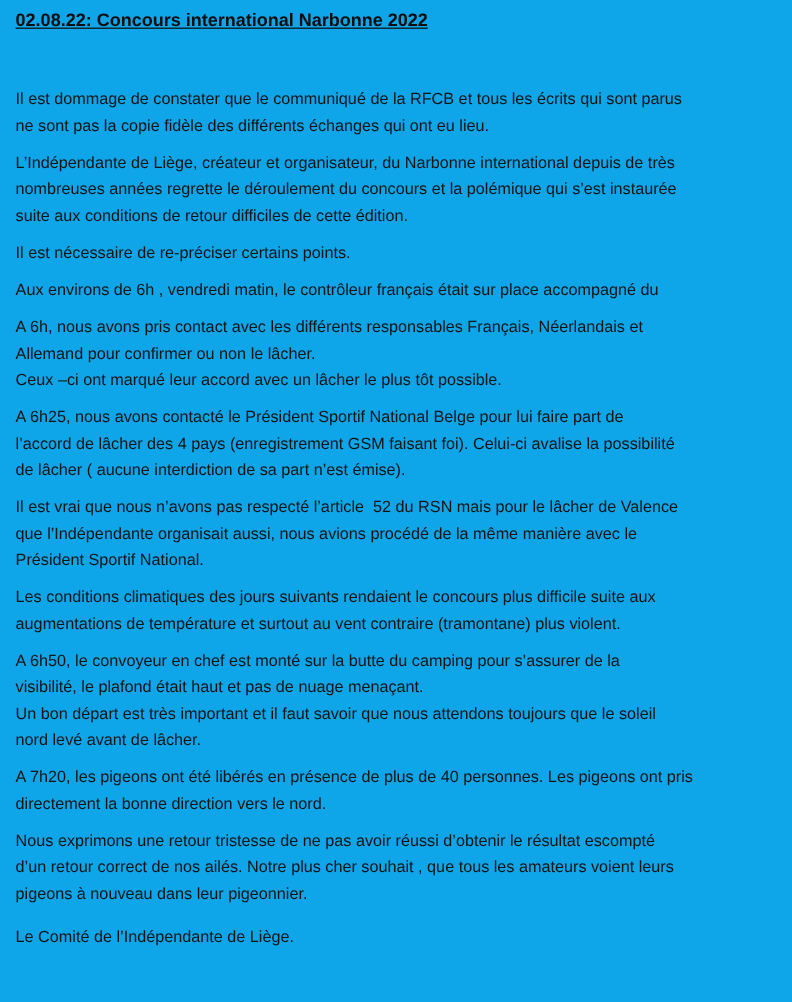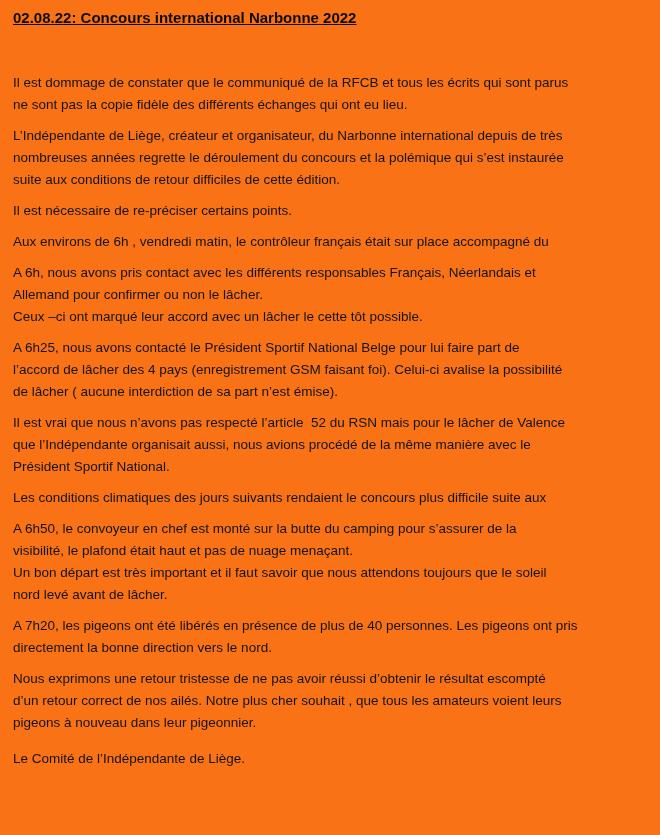--- a/index.html
+++ b/index.html
@@ -12,21 +12,21 @@
     height: 835px;
     overflow: hidden;
     font-family: "Liberation Sans", "DejaVu Sans", sans-serif;
     color: #111111;
   }
   .doc {
     box-sizing: border-box;
     width: 660px;
     height: 835px;
     padding: 8px 18px 0 13px;
-    background: #f97316;
+    background: #0ea5e9;
   }
   .doc-title {
     font-size: 15px;
     line-height: 20px;
     font-weight: bold;
     text-decoration: underline;
     margin: 0 0 44px 0;
     color: #0d0d0d;
   }
   .paragraph {
@@ -65,34 +65,35 @@
       </div>
       <div class="paragraph">
         <div class="text-line">Il est nécessaire de re-préciser certains points.</div>
       </div>
       <div class="paragraph">
         <div class="text-line">Aux environs de 6h , vendredi matin, le contrôleur français était sur place accompagné du</div>
       </div>
       <div class="paragraph">
         <div class="text-line">A 6h, nous avons pris contact avec les différents responsables Français, Néerlandais et</div>
         <div class="text-line">Allemand pour confirmer ou non le lâcher.</div>
-        <div class="text-line">Ceux –ci ont marqué leur accord avec un lâcher le cette tôt possible.</div>
+        <div class="text-line">Ceux –ci ont marqué leur accord avec un lâcher le plus tôt possible.</div>
       </div>
       <div class="paragraph">
         <div class="text-line">A 6h25, nous avons contacté le Président Sportif National Belge pour lui faire part de</div>
         <div class="text-line">l’accord de lâcher des 4 pays (enregistrement GSM faisant foi). Celui-ci avalise la possibilité</div>
         <div class="text-line">de lâcher ( aucune interdiction de sa part n’est émise).</div>
       </div>
       <div class="paragraph">
         <div class="text-line">Il est vrai que nous n’avons pas respecté l’article  52 du RSN mais pour le lâcher de Valence</div>
         <div class="text-line">que l’Indépendante organisait aussi, nous avions procédé de la même manière avec le</div>
         <div class="text-line">Président Sportif National.</div>
       </div>
       <div class="paragraph">
         <div class="text-line">Les conditions climatiques des jours suivants rendaient le concours plus difficile suite aux</div>
+        <div class="text-line">augmentations de température et surtout au vent contraire (tramontane) plus violent.</div>
       </div>
       <div class="paragraph">
         <div class="text-line">A 6h50, le convoyeur en chef est monté sur la butte du camping pour s’assurer de la</div>
         <div class="text-line">visibilité, le plafond était haut et pas de nuage menaçant.</div>
         <div class="text-line">Un bon départ est très important et il faut savoir que nous attendons toujours que le soleil</div>
         <div class="text-line">nord levé avant de lâcher.</div>
       </div>
       <div class="paragraph">
         <div class="text-line">A 7h20, les pigeons ont été libérés en présence de plus de 40 personnes. Les pigeons ont pris</div>
         <div class="text-line">directement la bonne direction vers le nord.</div>

